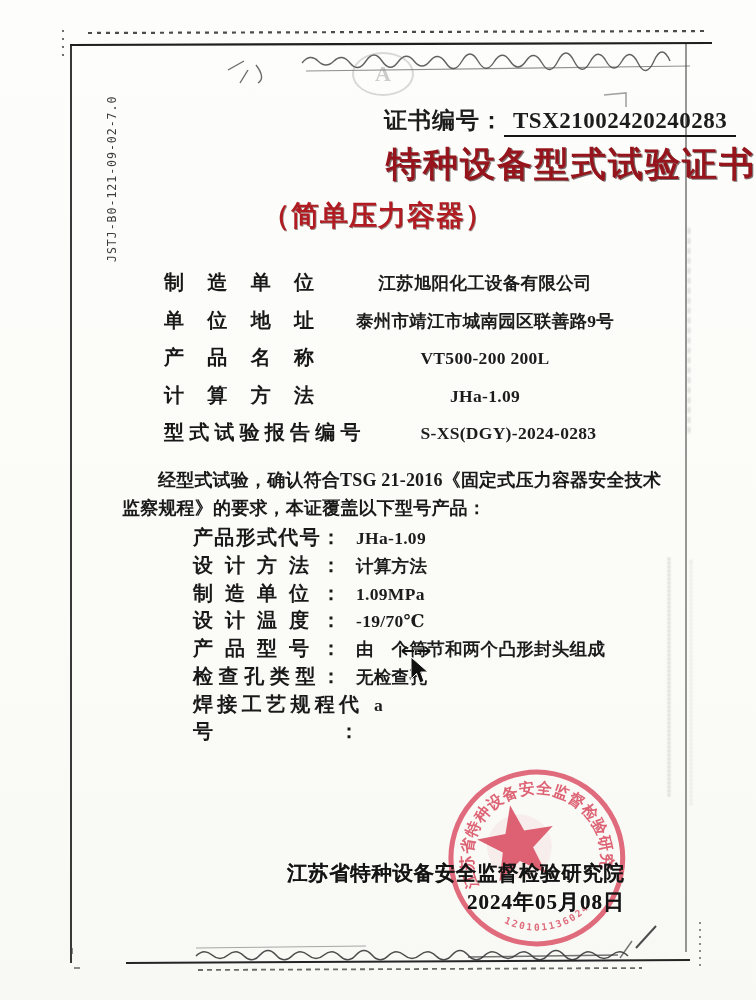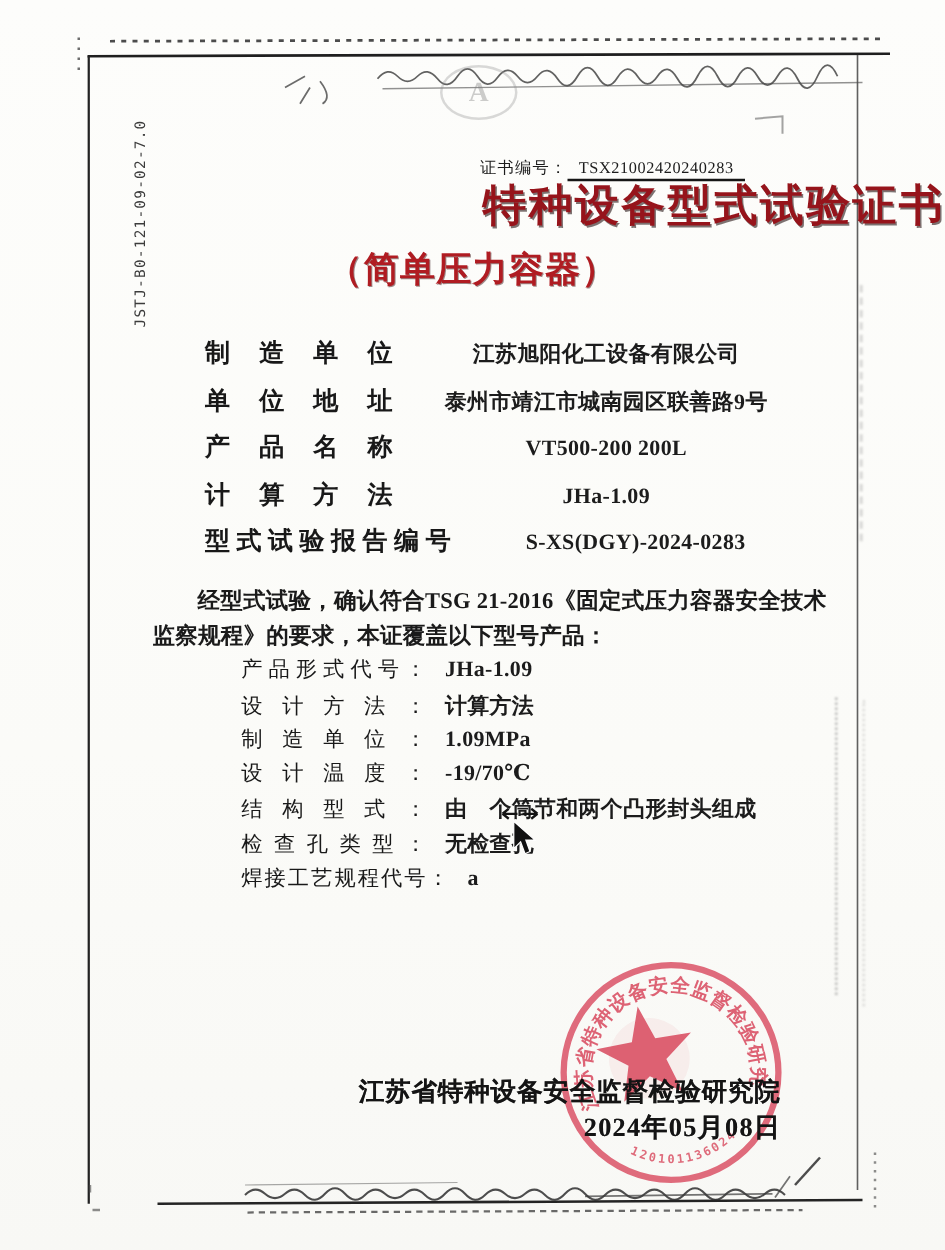--- a/index.html
+++ b/index.html
@@ -28,21 +28,21 @@
     transform:rotate(-90deg);transform-origin:50% 50%;
     font-family:"DejaVu Sans Mono","Liberation Mono",monospace;
     font-size:11.5px;letter-spacing:1px;color:#3c3c3c;white-space:nowrap;
   }
   
   .ghost{position:absolute;width:0;filter:blur(.8px);}
   .g1{left:688px;top:228px;height:205px;border-left:2px dashed rgba(100,100,100,.28);}
   .g2{left:668px;top:558px;height:238px;border-left:2px dotted rgba(80,80,80,.38);}
   .g3{left:690px;top:560px;height:245px;border-left:2px dotted rgba(110,110,110,.22);}
   
-  .cert-line{position:absolute;left:384px;top:105px;font-size:13px;font-weight:400;white-space:nowrap;margin-top:20px;}
+  .cert-line{position:absolute;left:384px;top:105px;font-size:23px;font-weight:700;white-space:nowrap;}
   .cert-label{letter-spacing:1px;}
   .cert-value{
     display:inline-block;padding:0 9px 1px 9px;border-bottom:2px solid #161616;
     font-family:"Liberation Serif","DejaVu Serif",serif;letter-spacing:.5px;
   }
   
   .title{
     position:absolute;left:0;top:141px;width:100%;margin:0;text-align:right;
     font-size:35px;font-weight:700;letter-spacing:2px;color:#96141b;
     text-shadow:1.2px 1.2px 0 rgba(20,0,0,.55);
@@ -64,21 +64,21 @@
   
   .para{
     position:absolute;left:122px;top:466px;width:540px;margin:0;
     font-size:18px;font-weight:600;line-height:28px;text-indent:2em;
     letter-spacing:.2px;color:#1a1a1a;
   }
   
   .details{position:absolute;left:193px;top:524px;}
   .drow{height:27.8px;display:flex;align-items:baseline;}
   .dlabel{
-    display:inline-block;width:148px;font-size:17px;font-weight:400;
+    display:inline-block;width:148px;font-size:20px;font-weight:700;
     text-align:justify;text-align-last:justify;color:#191919;
   }
   .dlabel.dwide{width:166px;}
   .dvalue{margin-left:15px;font-size:17.5px;font-weight:600;letter-spacing:.3px;}
   
   .cursor{position:absolute;left:396px;top:643px;}
   
   .stamp{position:absolute;left:441px;top:763px;width:192px;height:192px;z-index:1;opacity:.88;}
   
   .authority{
@@ -178,21 +178,21 @@
     </div>
     <div class="drow">
       <span class="dlabel">制造单位：</span>
       <span class="dvalue">1.09MPa</span>
     </div>
     <div class="drow">
       <span class="dlabel">设计温度：</span>
       <span class="dvalue">-19/70℃</span>
     </div>
     <div class="drow">
-      <span class="dlabel">结构型式：</span>
+      <span class="dlabel">产品型号：</span>
       <span class="dvalue">由　个筒节和两个凸形封头组成</span>
     </div>
     <div class="drow">
       <span class="dlabel">检查孔类型：</span>
       <span class="dvalue">无检查孔</span>
     </div>
     <div class="drow">
       <span class="dlabel dwide">焊接工艺规程代号：</span>
       <span class="dvalue">a</span>
     </div>

